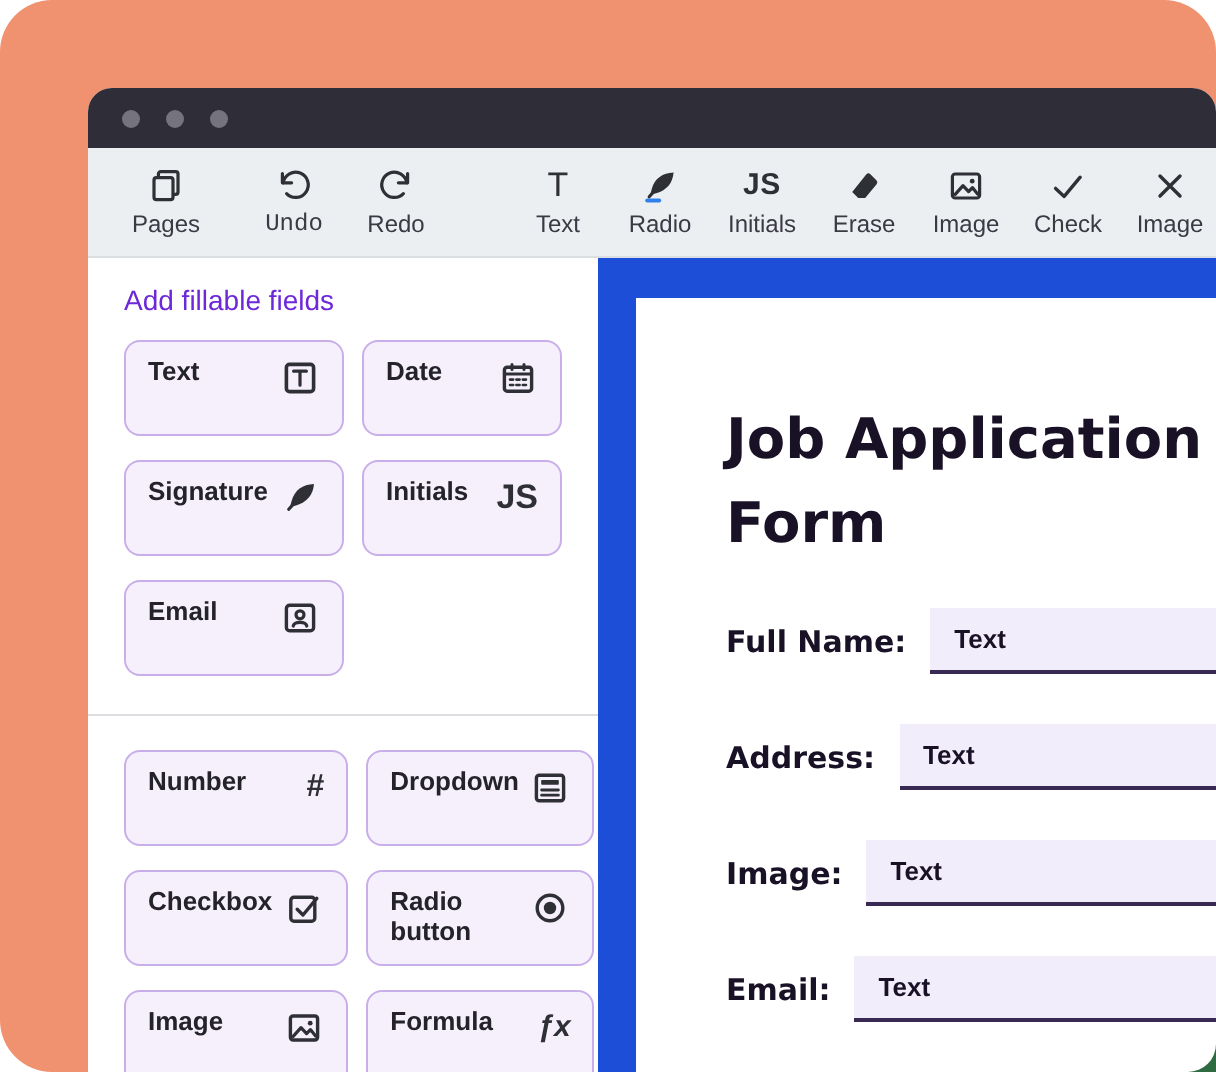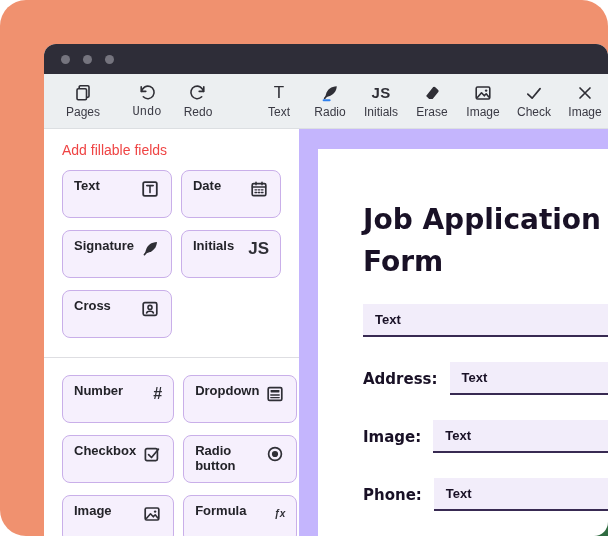--- a/index.html
+++ b/index.html
@@ -23,36 +23,36 @@
   .m-undo{margin-left:13px;font-family:Liberation Mono, monospace;}
   .m-text{margin-left:30px;}
 
   .ic{stroke:#2F2F36;fill:none;stroke-width:1.6;stroke-linecap:round;stroke-linejoin:round;}
   .ic .fill,.fill{fill:#2F2F36;stroke:none;}
   .glyph{color:#2F2F36;line-height:20px;}
   .g-T{font-size:17px;font-weight:500;}
   .g-JS{font-size:15px;font-weight:600;letter-spacing:.3px;}
   .g-JS-big{font-size:17px;font-weight:600;}
   .g-hash{font-size:16px;font-weight:700;}
-  .g-fx{font-size:10px;font-weight:700;font-style:italic;}
+  .g-fx{font-size:15px;font-weight:700;font-style:italic;}
 
   
   .content{flex:1;display:flex;min-height:0;}
   .sidebar{width:255px;flex:0 0 255px;background:#fff;padding:13px 18px 0;box-sizing:border-box;}
-  .side-header{font-size:14px;color:#ef4444;margin:0 0 12px 0;}
+  .side-header{font-size:14px;color:#6d28d9;margin:0 0 12px 0;}
   .fgrid{display:grid;grid-template-columns:1fr 1fr;column-gap:9px;row-gap:12px;}
   .fbtn{height:48px;box-sizing:border-box;background:#F6F0FD;border:1px solid #C9AFE9;
         border-radius:8px;padding:8px 11px;display:flex;justify-content:space-between;
         align-items:flex-start;gap:6px;font-size:13px;font-weight:bold;color:#232329;
         line-height:1.15;cursor:pointer;}
   .fbtn .icw{height:20px;display:flex;align-items:center;flex-shrink:0;}
   .divider{height:1px;background:#DEDEE2;margin:19px -18px 17px;}
 
   
-  .docarea{flex:1;background:#c4b5fd;position:relative;overflow:hidden;}
+  .docarea{flex:1;background:#1d4ed8;position:relative;overflow:hidden;}
   .page{position:absolute;left:19px;top:20px;right:-8px;bottom:-8px;background:#fff;
         padding:50px 0 0 45px;box-sizing:border-box;}
   .doc-title{margin:0 0 21px 0;font-family:"DejaVu Sans","Liberation Sans",sans-serif;
              font-weight:bold;font-size:28px;line-height:42px;color:#191126;max-width:250px;}
   .frow{display:flex;align-items:center;margin-bottom:25px;}
   .flabel{font-family:"DejaVu Sans","Liberation Sans",sans-serif;font-weight:bold;
           font-size:15px;color:#191126;margin-right:12px;white-space:nowrap;}
   .finput{flex:1;height:31px;background:#F2EDFA;border-bottom:2px solid #382A52;
           display:flex;align-items:center;padding-left:12px;font-size:13px;font-weight:bold;
           color:#191126;cursor:text;}
@@ -209,21 +209,21 @@
             </span>
           </div>
           <div class="fbtn">
             <span>Initials</span>
             <span class="icw">
               <span class="glyph g-JS-big">JS</span>
             </span>
           </div>
 
           <div class="fbtn">
-            <span>Cross</span>
+            <span>Email</span>
             <span class="icw">
               <svg class="ic" width="20" height="20" viewBox="0 0 20 20">
                 <rect x="3.2" y="3.6" width="13.6" height="12.8" rx="1.6" stroke-width="1.7"></rect>
                 <circle cx="10" cy="8.4" r="2"></circle>
                 <path d="M6.6 14c.6-2.4 6.2-2.4 6.8 0"></path>
               </svg>
             </span>
           </div>
           <div></div>
         </div>
@@ -284,41 +284,42 @@
             </span>
           </div>
         </div>
       </aside>
 
       <div class="docarea">
         <div class="page">
           <h1 class="doc-title">Job Application Form</h1>
 
           <div class="frow">
+            <span class="flabel">Full Name:</span>
             <div class="finput">
               <span>Text</span>
             </div>
           </div>
 
           <div class="frow">
             <span class="flabel">Address:</span>
             <div class="finput">
               <span>Text</span>
             </div>
           </div>
 
           <div class="frow">
             <span class="flabel">Image:</span>
             <div class="finput">
               <span>Text</span>
             </div>
           </div>
 
           <div class="frow">
-            <span class="flabel">Phone:</span>
+            <span class="flabel">Email:</span>
             <div class="finput">
               <span>Text</span>
             </div>
           </div>
         </div>
       </div>
 
     </div>
   </div>
 

